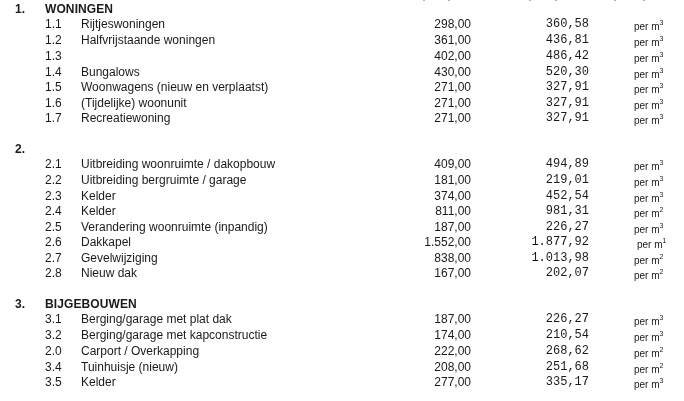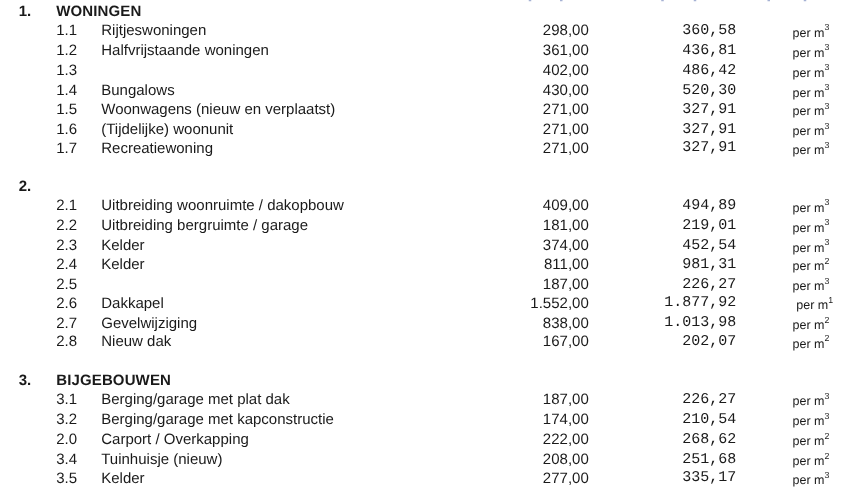--- a/index.html
+++ b/index.html
@@ -108,20 +108,21 @@
 </div>
 <div class="row" style="top:203px">
   <span class="item-num">2.4</span>
   <span class="item-label">Kelder</span>
   <span class="val1">811,00</span>
   <span class="val2">981,31</span>
   <span class="unit"><span>per m</span><sup>2</sup></span>
 </div>
 <div class="row" style="top:219px">
   <span class="item-num">2.5</span>
+  <span class="item-label">Verandering woonruimte (inpandig)</span>
   <span class="val1">187,00</span>
   <span class="val2">226,27</span>
   <span class="unit"><span>per m</span><sup>3</sup></span>
 </div>
 <div class="row" style="top:234px">
   <span class="item-num">2.6</span>
   <span class="item-label">Dakkapel</span>
   <span class="val1">1.552,00</span>
   <span class="val2">1.877,92</span>
   <span class="unit alt"><span>per m</span><sup>1</sup></span>

